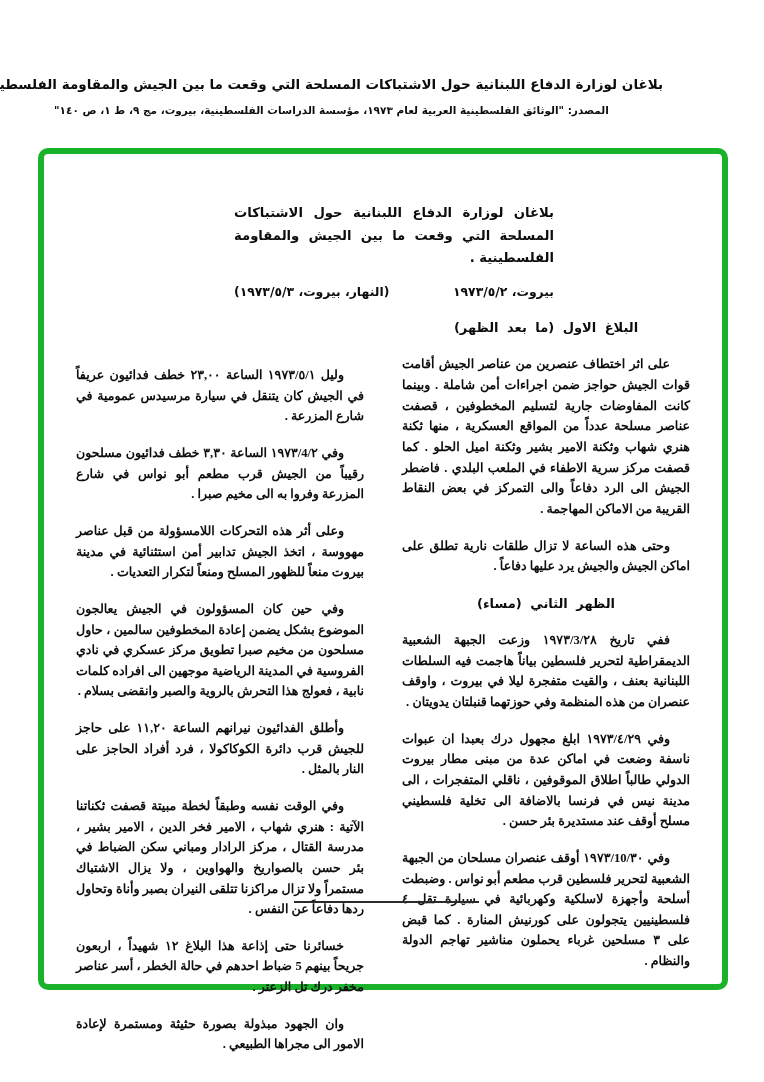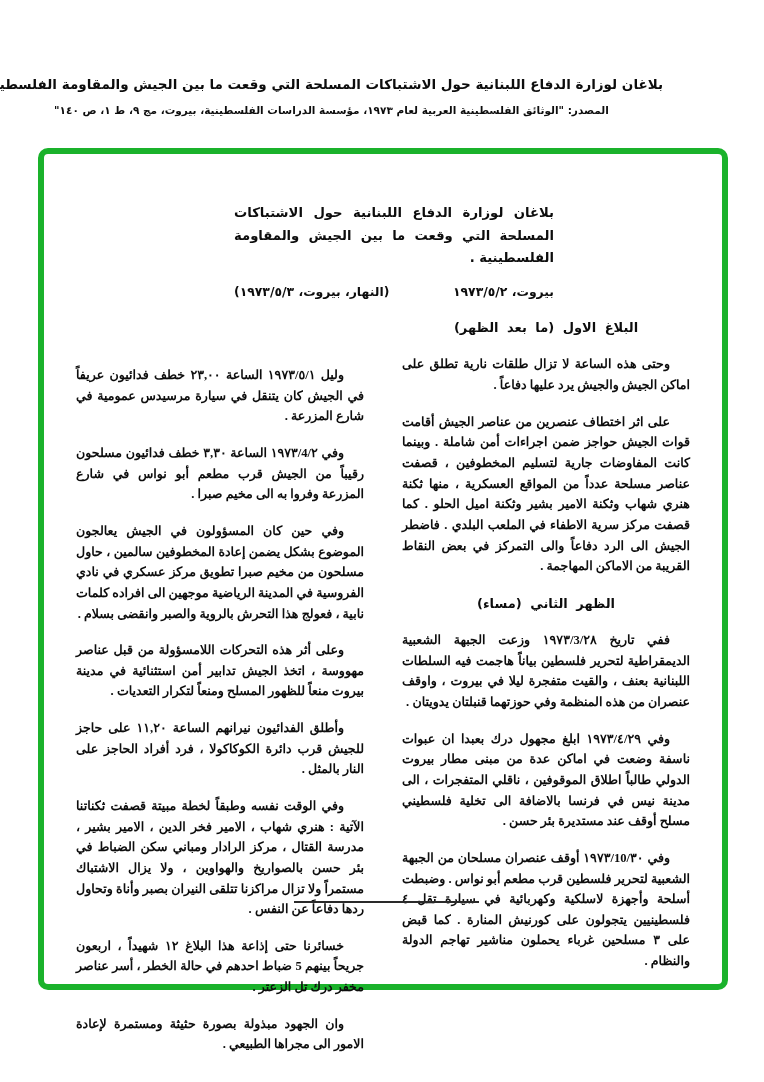--- a/index.html
+++ b/index.html
@@ -104,33 +104,33 @@
         <div class="dateline">
           <span>بيروت، ١٩٧٣/٥/٢</span>
           <span>(النهار، بيروت، ١٩٧٣/٥/٣)</span>
         </div>
       </div>
 
       <div class="columns">
 
         <div class="col col-right">
           <div class="sec-heading">البلاغ الاول (ما بعد الظهر)</div>
+          <p>على اثر اختطاف عنصرين من عناصر الجيش أقامت قوات الجيش حواجز ضمن اجراءات أمن شاملة . وبينما كانت المفاوضات جارية لتسليم المخطوفين ، قصفت عناصر مسلحة عدداً من المواقع العسكرية ، منها ثكنة هنري شهاب وثكنة الامير بشير وثكنة اميل الحلو . كما قصفت مركز سرية الاطفاء في الملعب البلدي . فاضطر الجيش الى الرد دفاعاً والى التمركز في بعض النقاط القريبة من الاماكن المهاجمة .</p>
           <p>وحتى هذه الساعة لا تزال طلقات نارية تطلق على اماكن الجيش والجيش يرد عليها دفاعاً .</p>
-          <p>على اثر اختطاف عنصرين من عناصر الجيش أقامت قوات الجيش حواجز ضمن اجراءات أمن شاملة . وبينما كانت المفاوضات جارية لتسليم المخطوفين ، قصفت عناصر مسلحة عدداً من المواقع العسكرية ، منها ثكنة هنري شهاب وثكنة الامير بشير وثكنة اميل الحلو . كما قصفت مركز سرية الاطفاء في الملعب البلدي . فاضطر الجيش الى الرد دفاعاً والى التمركز في بعض النقاط القريبة من الاماكن المهاجمة .</p>
           <div class="sec-heading second">الظهر الثاني (مساء)</div>
           <p>ففي تاريخ ١٩٧٣/3/٢٨ وزعت الجبهة الشعبية الديمقراطية لتحرير فلسطين بياناً هاجمت فيه السلطات اللبنانية بعنف ، والقيت متفجرة ليلا في بيروت ، واوقف عنصران من هذه المنظمة وفي حوزتهما قنبلتان يدويتان .</p>
           <p>وفي ١٩٧٣/٤/٢٩ ابلغ مجهول درك بعبدا ان عبوات ناسفة وضعت في اماكن عدة من مبنى مطار بيروت الدولي طالباً اطلاق الموقوفين ، ناقلي المتفجرات ، الى مدينة نيس في فرنسا بالاضافة الى تخلية فلسطيني مسلح أوقف عند مستديرة بئر حسن .</p>
           <p>وفي ١٩٧٣/10/٣٠ أوقف عنصران مسلحان من الجبهة الشعبية لتحرير فلسطين قرب مطعم أبو نواس . وضبطت أسلحة وأجهزة لاسلكية وكهربائية في سيارة تقل ٤ فلسطينيين يتجولون على كورنيش المنارة . كما قبض على ٣ مسلحين غرباء يحملون مناشير تهاجم الدولة والنظام .</p>
         </div>
 
         <div class="col col-left">
           <p>وليل ١٩٧٣/٥/١ الساعة ٢٣,٠٠ خطف فدائيون عريفاً في الجيش كان يتنقل في سيارة مرسيدس عمومية في شارع المزرعة .</p>
           <p>وفي ١٩٧٣/4/٢ الساعة ٣,٣٠ خطف فدائيون مسلحون رقيباً من الجيش قرب مطعم أبو نواس في شارع المزرعة وفروا به الى مخيم صبرا .</p>
+          <p>وعلى أثر هذه التحركات اللامسؤولة من قبل عناصر مهووسة ، اتخذ الجيش تدابير أمن استثنائية في مدينة بيروت منعاً للظهور المسلح ومنعاً لتكرار التعديات .</p>
           <p>وفي حين كان المسؤولون في الجيش يعالجون الموضوع بشكل يضمن إعادة المخطوفين سالمين ، حاول مسلحون من مخيم صبرا تطويق مركز عسكري في نادي الفروسية في المدينة الرياضية موجهين الى افراده كلمات نابية ، فعولج هذا التحرش بالروية والصبر وانقضى بسلام .</p>
-          <p>وعلى أثر هذه التحركات اللامسؤولة من قبل عناصر مهووسة ، اتخذ الجيش تدابير أمن استثنائية في مدينة بيروت منعاً للظهور المسلح ومنعاً لتكرار التعديات .</p>
           <p>وأطلق الفدائيون نيرانهم الساعة ١١,٢٠ على حاجز للجيش قرب دائرة الكوكاكولا ، فرد أفراد الحاجز على النار بالمثل .</p>
           <p>وفي الوقت نفسه وطبقاً لخطة مبيتة قصفت ثكناتنا الآتية : هنري شهاب ، الامير فخر الدين ، الامير بشير ، مدرسة القتال ، مركز الرادار ومباني سكن الضباط في بئر حسن بالصواريخ والهواوين ، ولا يزال الاشتباك مستمراً ولا تزال مراكزنا تتلقى النيران بصبر وأناة وتحاول ردها دفاعاً عن النفس .</p>
           <p>خسائرنا حتى إذاعة هذا البلاغ ١٢ شهيداً ، اربعون جريحاً بينهم 5 ضباط احدهم في حالة الخطر ، أسر عناصر مخفر درك تل الزعتر .</p>
           <p>وان الجهود مبذولة بصورة حثيثة ومستمرة لإعادة الامور الى مجراها الطبيعي .</p>
         </div>
 
       </div>
     </div>
   </div>
 

